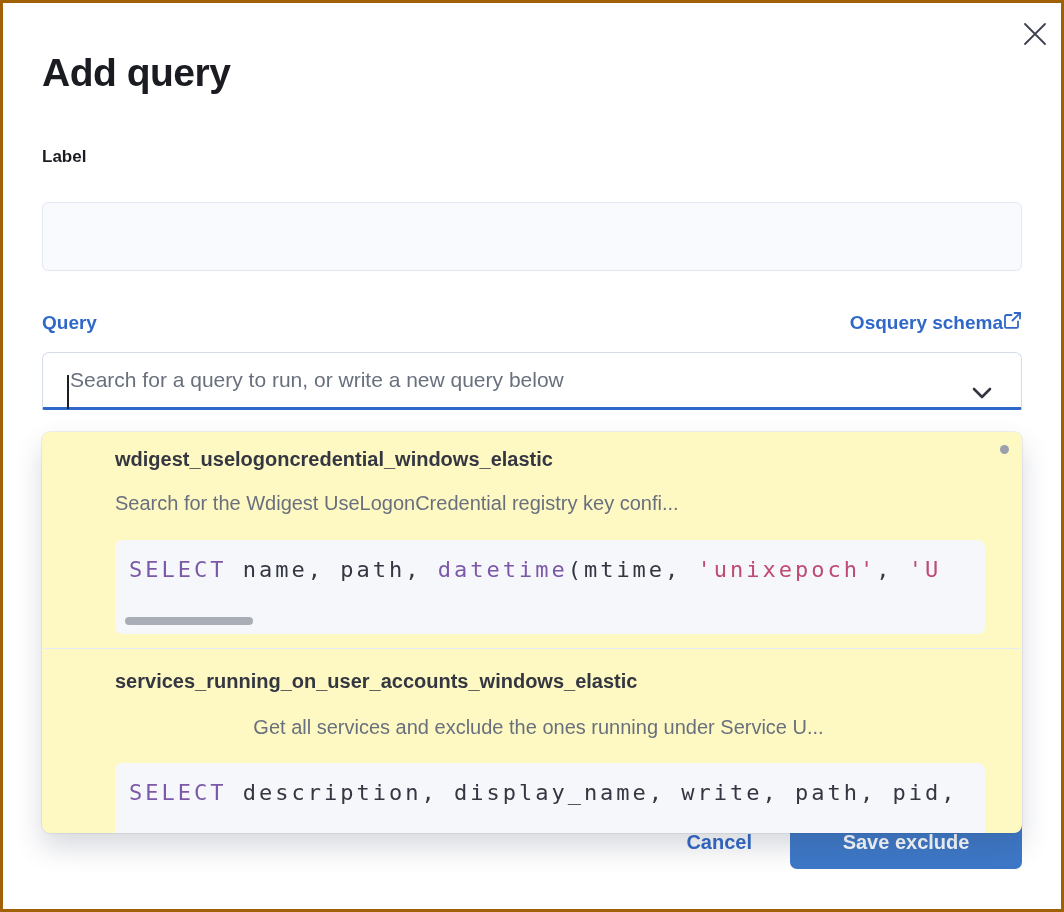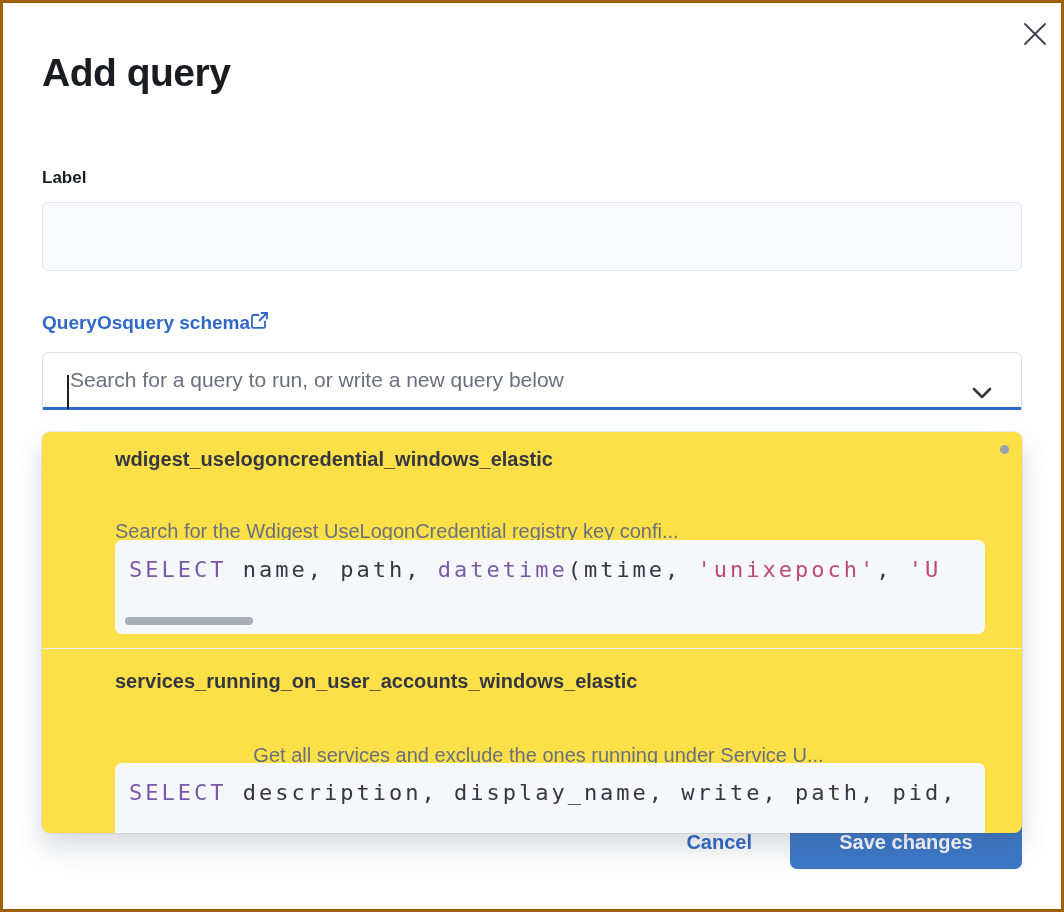--- a/index.html
+++ b/index.html
@@ -16,27 +16,27 @@
   *{margin:0;padding:0;box-sizing:border-box;}
   html,body{background:#fff;}
   body{font-family:"Liberation Sans",sans-serif;}
   .modal{
     position:relative;width:1064px;height:912px;background:#fff;
     border:3px solid #a16207;overflow:hidden;
   }
   .close-btn{position:absolute;top:13px;right:8px;width:36px;height:36px;background:none;border:none;cursor:pointer;}
   .close-btn svg{display:block;margin:auto;}
   .page-title{position:absolute;left:39px;top:48px;font-size:39px;font-weight:700;letter-spacing:-0.5px;color:var(--dark);}
-  .form-label{position:absolute;left:39px;top:165px;font-size:17px;font-weight:700;color:var(--dark);}
+  .form-label{position:absolute;left:39px;top:144px;font-size:17px;font-weight:700;color:var(--dark);}
   .label-input{
     position:absolute;left:39px;top:199px;width:980px;height:69px;
     background:#f9fafd;border:1px solid #e2e7f1;border-radius:6px;
     font-size:21px;color:var(--dark);padding:0 16px;outline:none;
   }
-  .query-row{position:absolute;left:39px;top:308px;width:980px;display:flex;align-items:center;}
+  .query-row{position:absolute;left:39px;top:308px;width:980px;display:flex;justify-content:space-between;align-items:center;}
   .query-label{font-size:19px;font-weight:700;color:var(--accent);}
   .schema-link{display:flex;align-items:center;gap:0;font-size:19px;font-weight:600;color:var(--accent);text-decoration:none;cursor:pointer;}
   .combobox{
     position:absolute;left:39px;top:349px;width:980px;height:58px;background:#fff;
     border:1px solid var(--border-light);border-bottom:3px solid var(--accent);
     border-radius:7px 7px 2px 2px;
   }
   .caret{position:absolute;left:24px;top:22px;width:2px;height:34px;background:#1c1e24;animation:blink 1.1s step-end infinite;}
   @keyframes blink{50%{opacity:0;}}
   .search-input{
@@ -45,28 +45,28 @@
   }
   .search-input::placeholder{color:var(--text-gray);opacity:1;}
   .combobox .chev{position:absolute;right:26px;top:27px;cursor:pointer;}
   .footer{position:absolute;right:39px;bottom:40px;display:flex;align-items:center;gap:38px;z-index:1;}
   .cancel-link{font-size:20px;font-weight:600;color:var(--accent);background:none;border:none;cursor:pointer;font-family:inherit;}
   .save-btn{
     width:232px;height:54px;border:none;border-radius:7px;background:var(--btn-blue);
     color:#fff;font-size:20px;font-weight:600;cursor:pointer;font-family:inherit;
   }
   .dropdown-panel{
-    position:absolute;left:39px;top:429px;width:980px;height:401px;background:#fde047;
+    position:absolute;left:39px;top:429px;width:980px;height:401px;background:#fef9c3;
     border-radius:8px;z-index:2;overflow:hidden;
     box-shadow:0 0 0 1px rgba(32,46,84,0.07),0 14px 28px rgba(55,65,90,0.20);
   }
   .scroll-dot{position:absolute;right:13px;top:13px;width:9px;height:9px;border-radius:50%;background:#9aa1ad;cursor:pointer;}
   .option{position:absolute;left:0;right:0;cursor:pointer;}
   .opt-title{position:absolute;left:73px;font-size:20px;font-weight:700;color:var(--text-dark);white-space:nowrap;}
-  .opt-desc{position:absolute;left:73px;right:60px;font-size:20px;color:var(--text-gray);white-space:nowrap;overflow:hidden;margin-top:28px;}
+  .opt-desc{position:absolute;left:73px;right:60px;font-size:20px;color:var(--text-gray);white-space:nowrap;overflow:hidden;}
   .code-block{
     position:absolute;left:73px;width:870px;background:var(--code-bg);border-radius:7px;overflow:hidden;
   }
   .code-line{
     padding:17px 0 0 14px;font-family:"DejaVu Sans Mono","Liberation Mono",monospace;
     font-size:22px;letter-spacing:3px;white-space:pre;color:var(--text-dark);
   }
   .tk-k{color:var(--kw);margin-top:43px;}
   .tk-s{color:var(--str);}
   .hscroll{position:absolute;left:10px;bottom:9px;width:128px;height:8px;border-radius:4px;background:#a9aeb6;cursor:pointer;}
@@ -112,21 +112,21 @@
     <input class="search-input" type="text" placeholder="Search for a query to run, or write a new query below" style="">
     <span class="chev">
       <svg width="26" height="26" viewBox="0 0 26 26">
         <path d="M5 9 L13 17 L21 9" stroke="#343741" stroke-width="2.6" fill="none" stroke-linecap="round" stroke-linejoin="round"></path>
       </svg>
     </span>
   </div>
 
   <div class="footer">
     <button class="cancel-link">Cancel</button>
-    <button class="save-btn">Save changes</button>
+    <button class="save-btn">Save exclude</button>
   </div>
 
   <div class="dropdown-panel">
     <div class="scroll-dot"></div>
 
     <div class="option">
       <div class="opt-title" id="opt1-title">wdigest_uselogoncredential_windows_elastic</div>
       <div class="opt-desc" id="opt1-desc">Search for the Wdigest UseLogonCredential registry key confi...</div>
       <div class="code-block" id="opt1-code">
         <div class="code-line"><span class="tk-k">SELECT</span><span> name, path, </span><span class="tk-k">datetime</span><span>(mtime, </span><span class="tk-s">'unixepoch'</span><span>, </span><span class="tk-s">'U</span></div>

